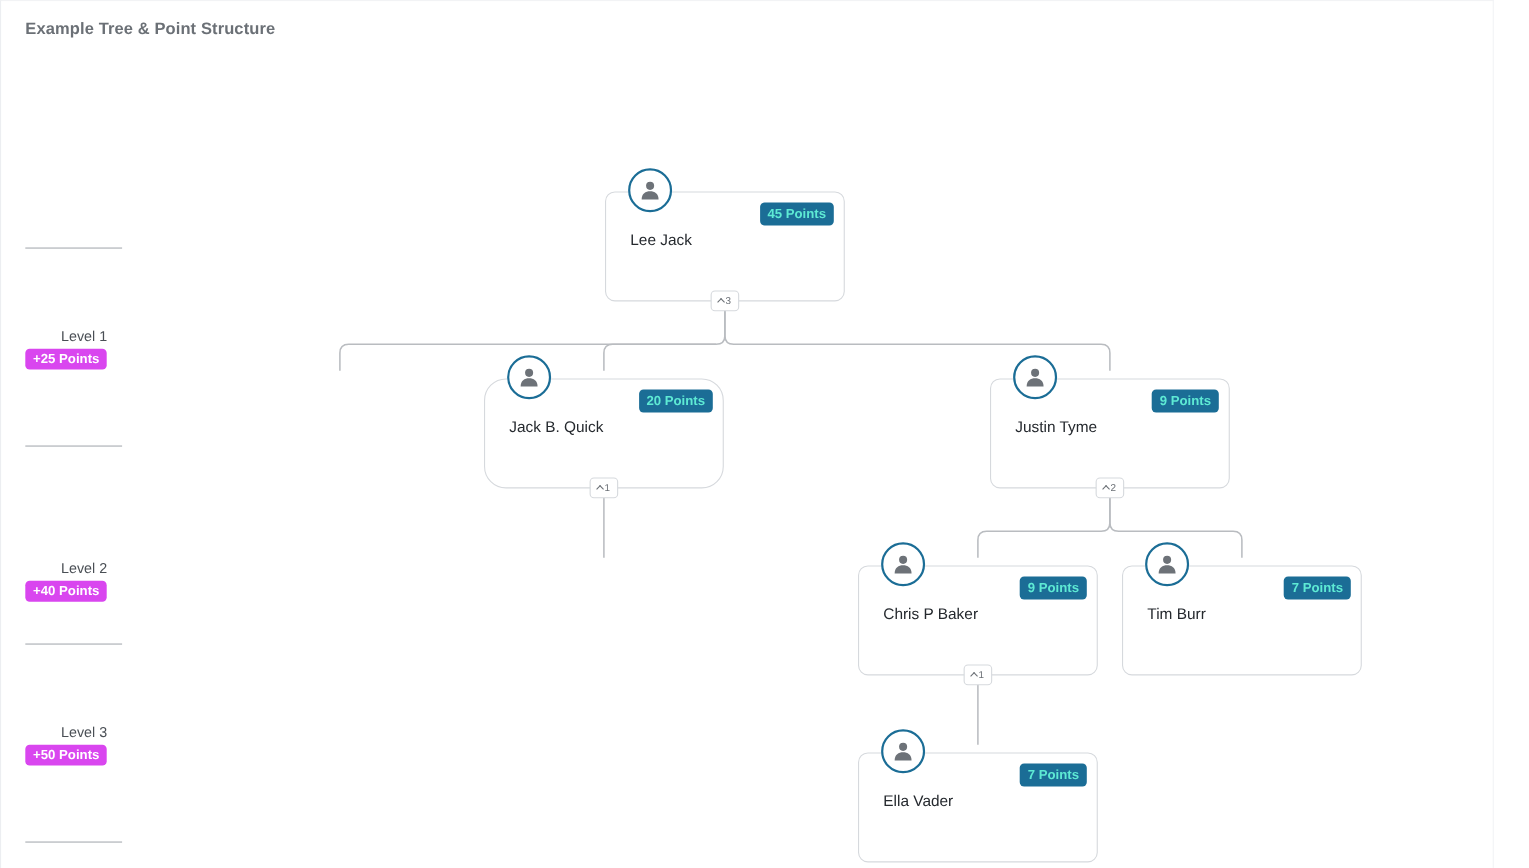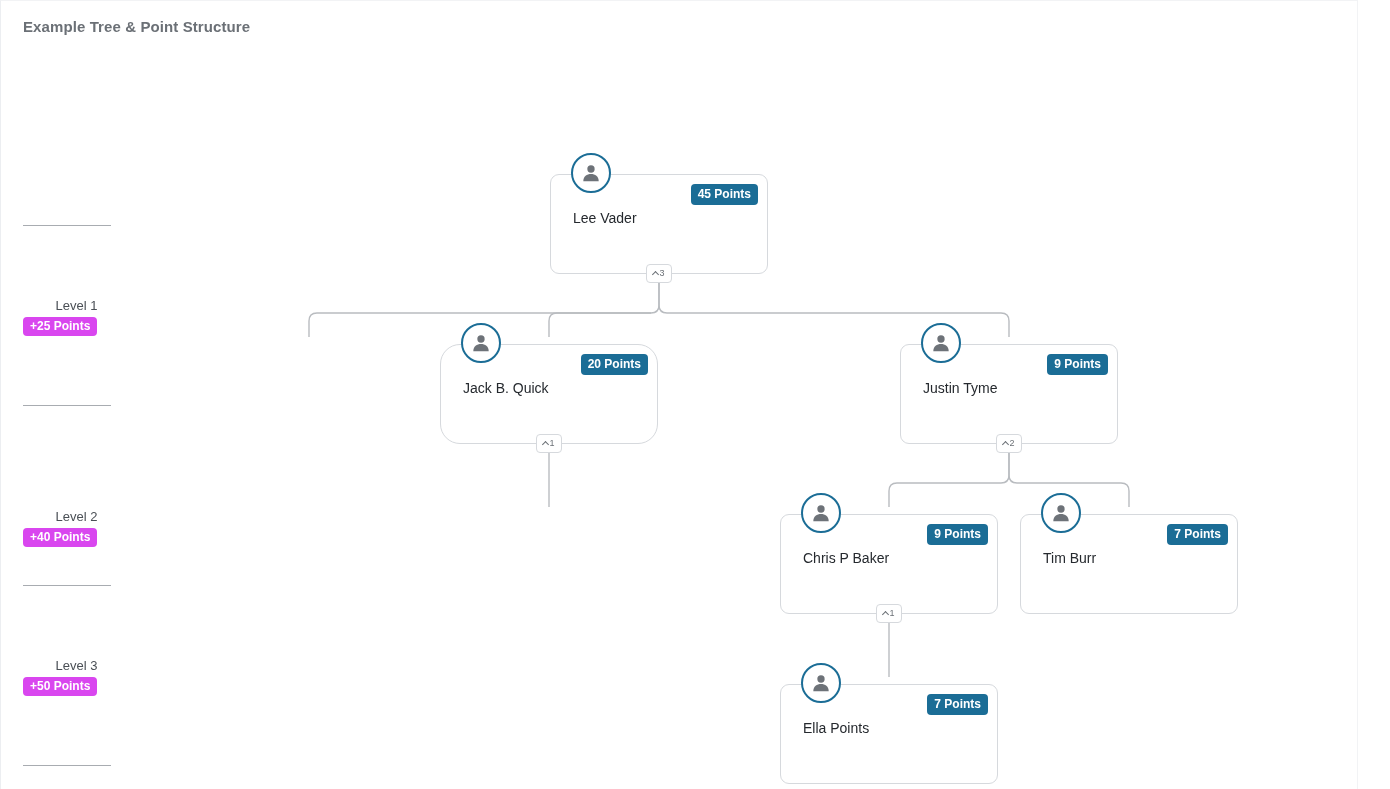--- a/index.html
+++ b/index.html
@@ -81,21 +81,21 @@
     left: 22px; top: 35px;
     font-size: 14px;
     color: #25292e;
     white-space: nowrap;
   }
   .node-points {
     position: absolute;
     right: 9px; top: 9px;
     padding: 4px 7px 5px 7px;
     background: #1b6d96;
-    color: #ffffff;
+    color: #5eead4;
     font-size: 12px;
     font-weight: bold;
     border-radius: 4px;
     line-height: 12px;
     white-space: nowrap;
   }
   .avatar {
     position: absolute;
     left: 20px; top: -22px;
     width: 40px; height: 40px;
@@ -173,21 +173,21 @@
   </svg>
 
   <div class="node" style="left:549px; top:173px;">
     <div class="avatar">
       <svg width="22" height="22" viewBox="0 0 24 24" aria-hidden="true">
         <circle cx="12" cy="7.6" r="4" fill="#6d7278"></circle>
         <path d="M3.6 21 C3.6 15.6 7.5 13 12 13 C16.5 13 20.4 15.6 20.4 21 Z" fill="#6d7278"></path>
       </svg>
     </div>
     <div class="node-points">45 Points</div>
-    <div class="node-name">Lee Vader</div>
+    <div class="node-name">Lee Jack</div>
   </div>
   <div class="toggle" style="left:645px; top:263px;">
     <span class="chev"></span>
     <span>3</span>
   </div>
 
 
   <div class="node" style="left:439px; top:343px;border-radius:20px;">
     <div class="avatar">
       <svg width="22" height="22" viewBox="0 0 24 24" aria-hidden="true">
@@ -246,16 +246,16 @@
   </div>
 
   <div class="node" style="left:779px; top:683px;">
     <div class="avatar">
       <svg width="22" height="22" viewBox="0 0 24 24" aria-hidden="true">
         <circle cx="12" cy="7.6" r="4" fill="#6d7278"></circle>
         <path d="M3.6 21 C3.6 15.6 7.5 13 12 13 C16.5 13 20.4 15.6 20.4 21 Z" fill="#6d7278"></path>
       </svg>
     </div>
     <div class="node-points">7 Points</div>
-    <div class="node-name">Ella Points</div>
+    <div class="node-name">Ella Vader</div>
   </div>
 
 </div>
 
 </body></html>

